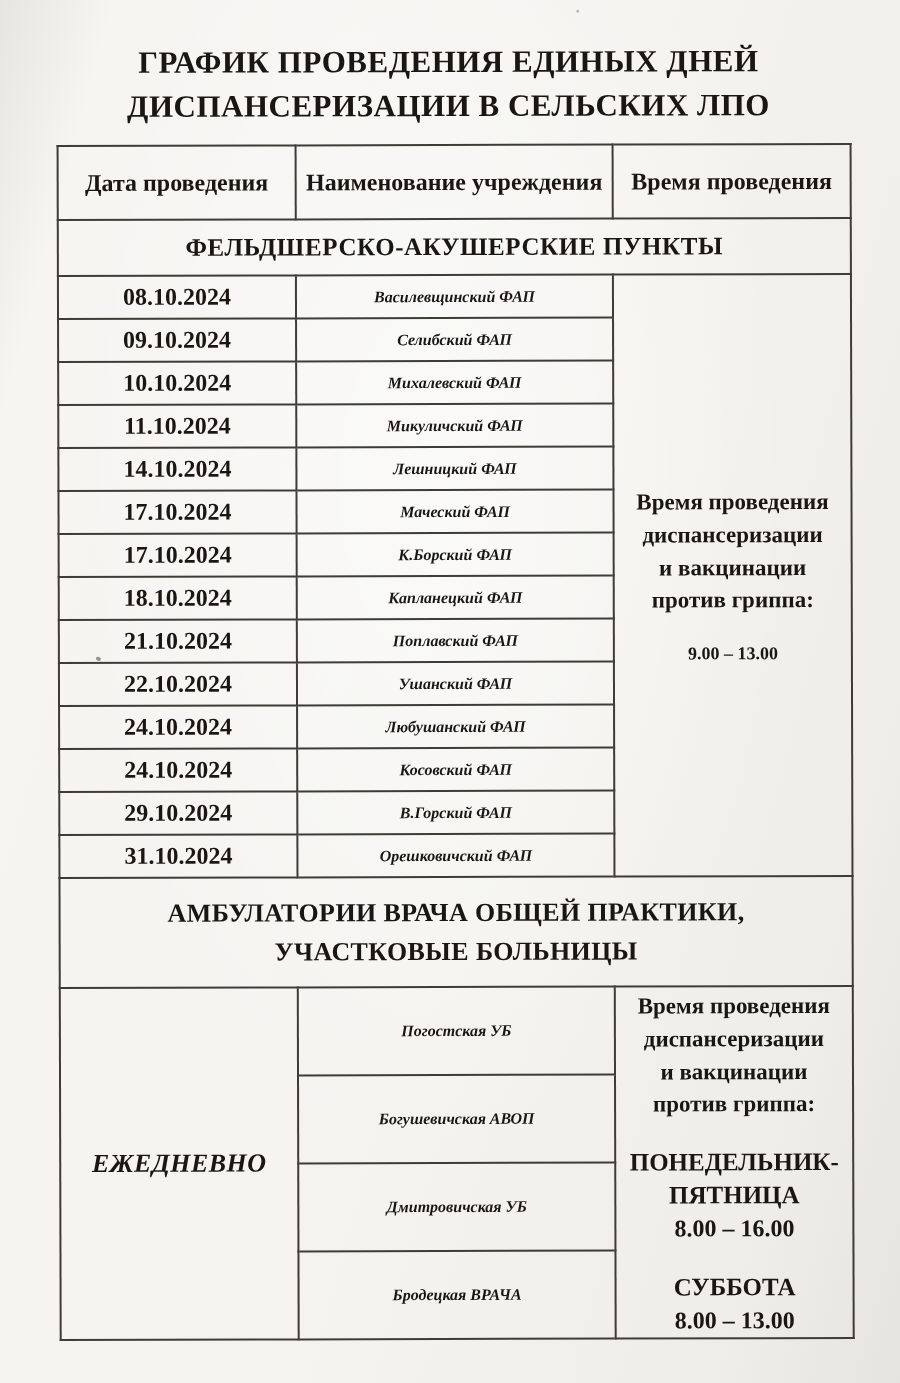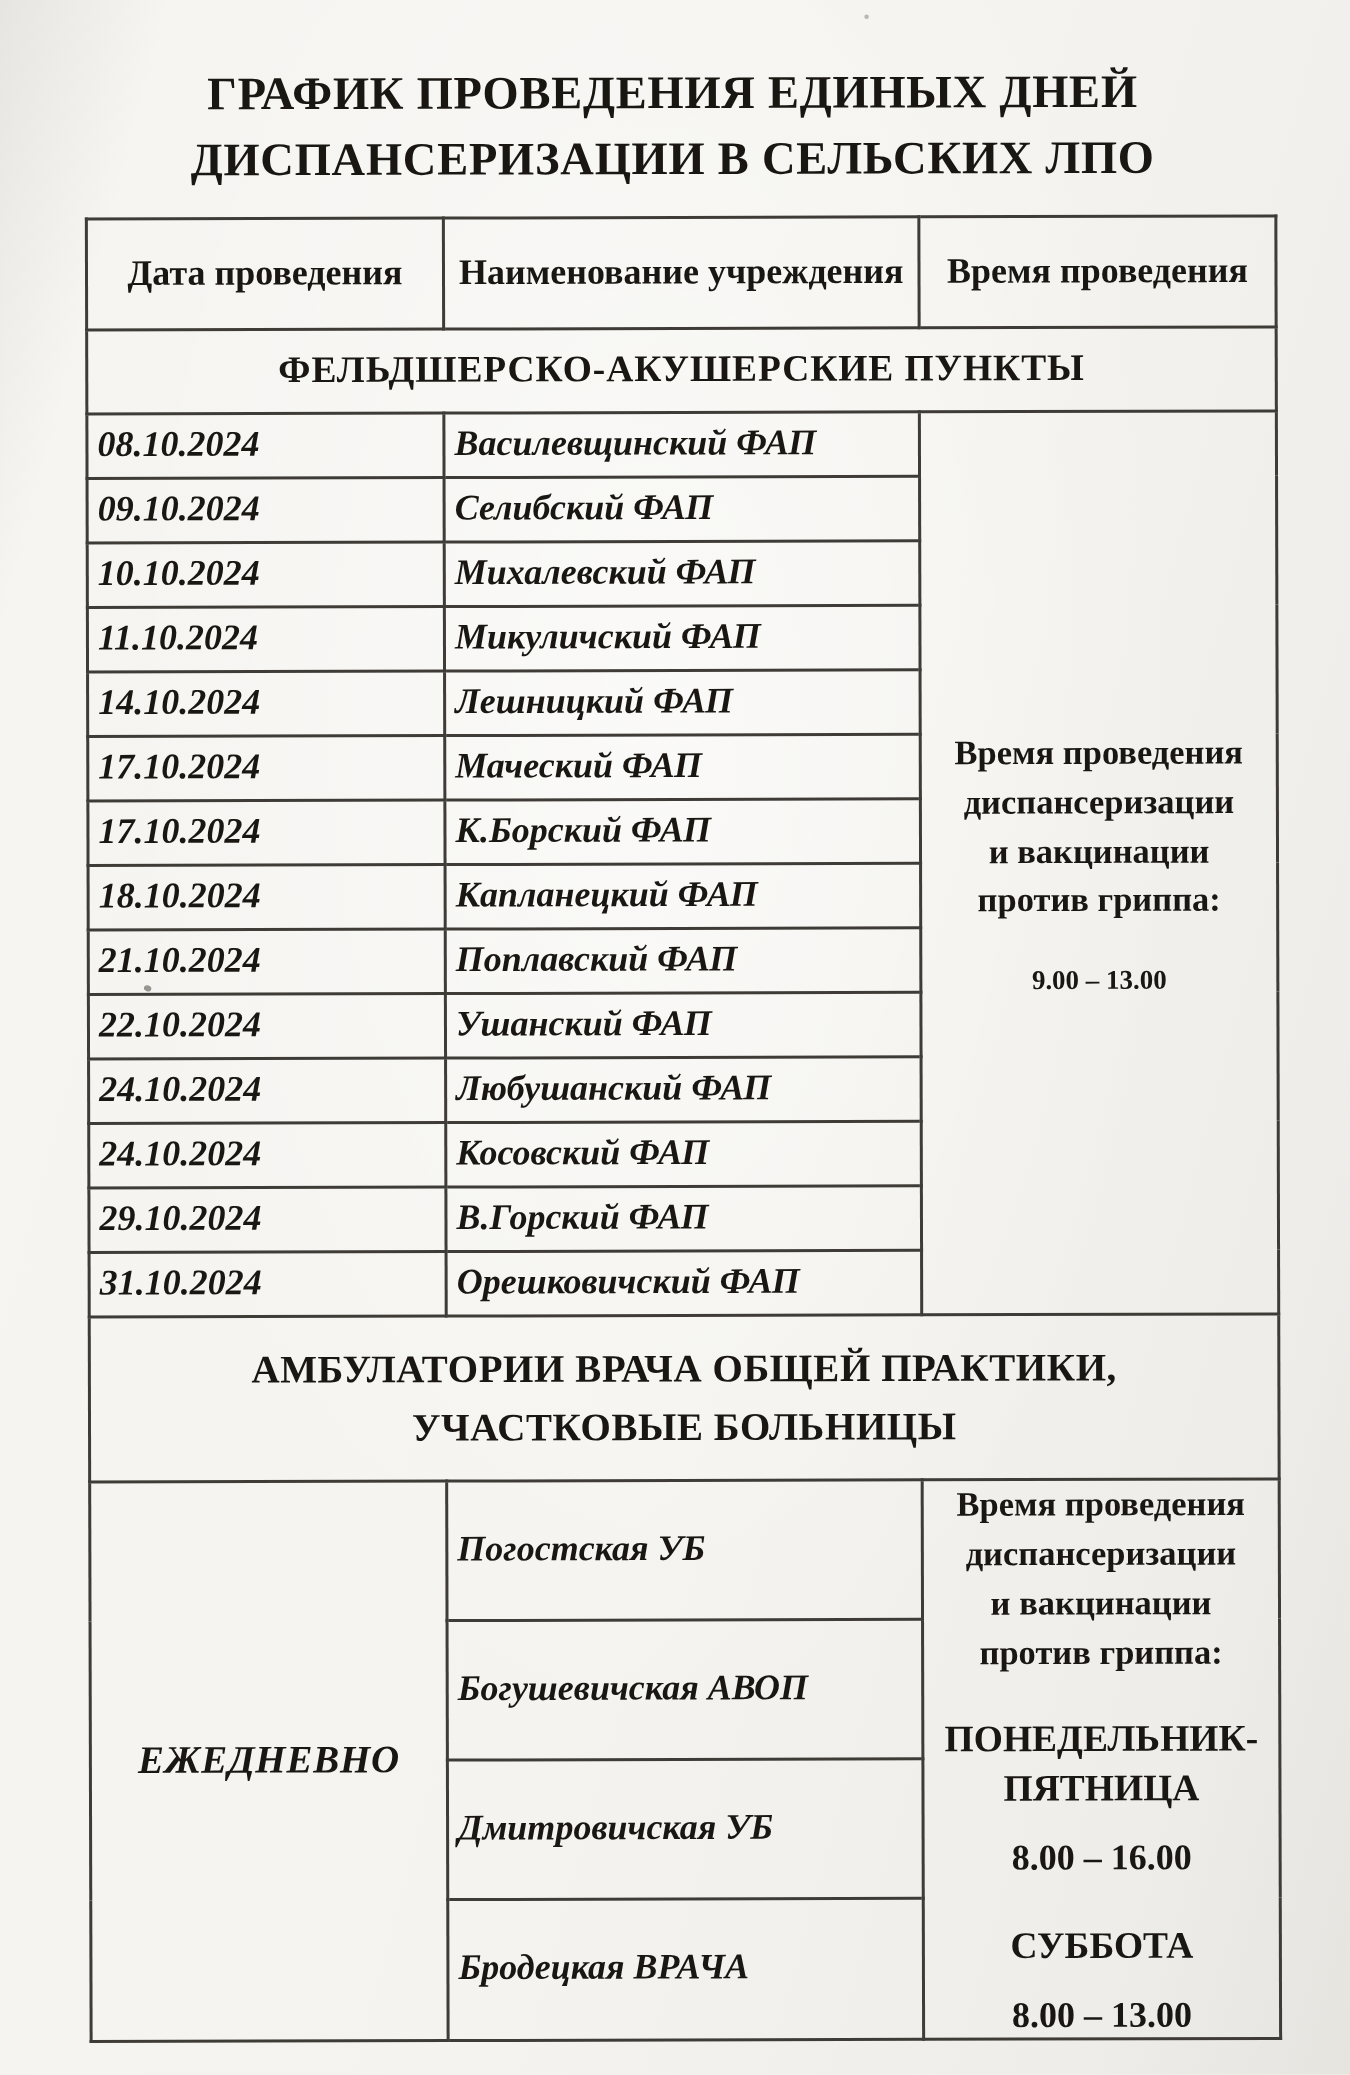--- a/index.html
+++ b/index.html
@@ -70,29 +70,29 @@
     font-weight:bold;
     font-size:26px;
     line-height:1.5;
     letter-spacing:.4px;
     white-space:pre-line;
   }
 
   
   tr.fap-row td{height:43px;}
   td.date{
-    text-align:left;
+    text-align:center;
+    font-weight:bold;
+    font-size:24px;
+  }
+  td.fac{
+    text-align:center;
     font-weight:bold;
     font-style:italic;
-    font-size:24px;
-  }
-  td.fac{
-    font-weight:bold;
-    font-style:italic;
-    font-size:24px;
+    font-size:16px;
   }
 
   
   td.timecell{
     vertical-align:top;
     text-align:center;
     padding-top:100px;
   }
   .note{
     font-weight:bold;
@@ -124,21 +124,21 @@
   }
   .sched-days{
     margin-top:24px;
     font-weight:bold;
     font-size:25px;
     line-height:1.32;
     white-space:pre-line;
     text-align:center;
   }
   .sched-time{
-    margin-top:17px;
+    margin-top:4px;
     font-weight:bold;
     font-size:24px;
   }
   .sat{margin-top:28px;}
 </style>
 </head>
 <body>
 
 <div class="page">
 

